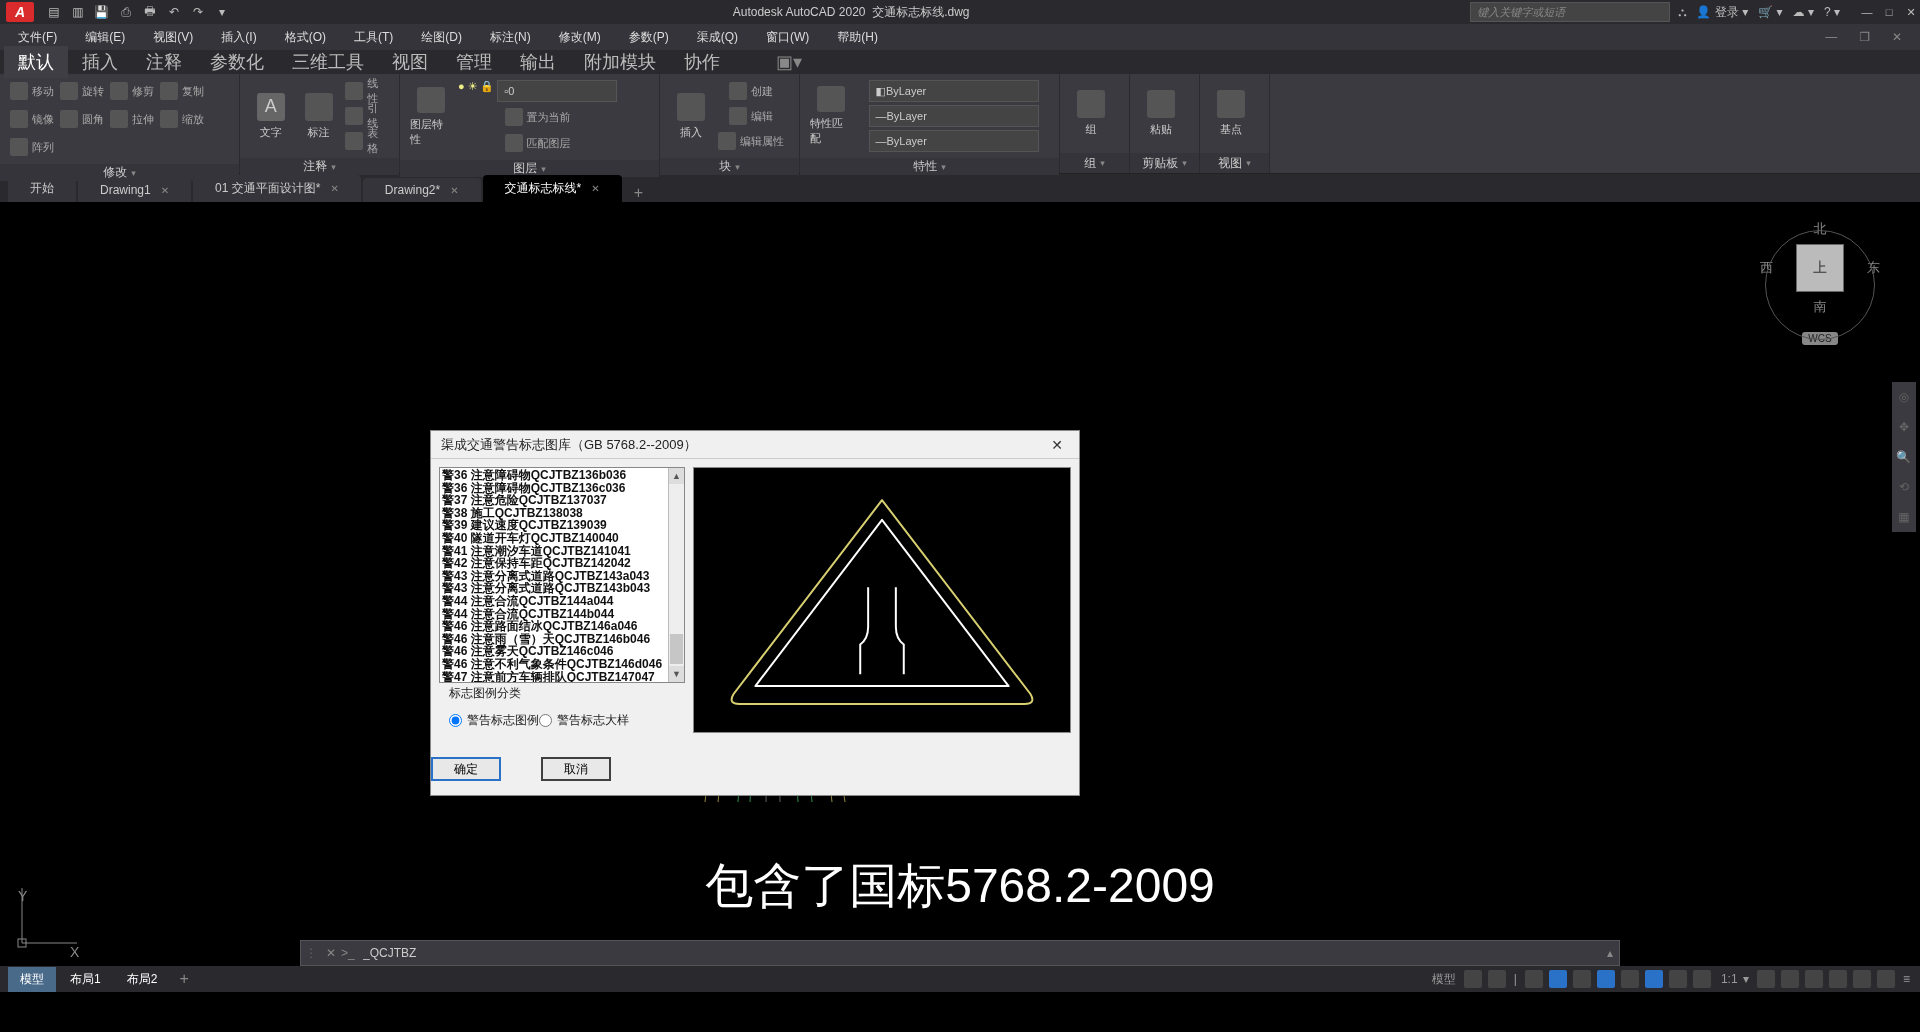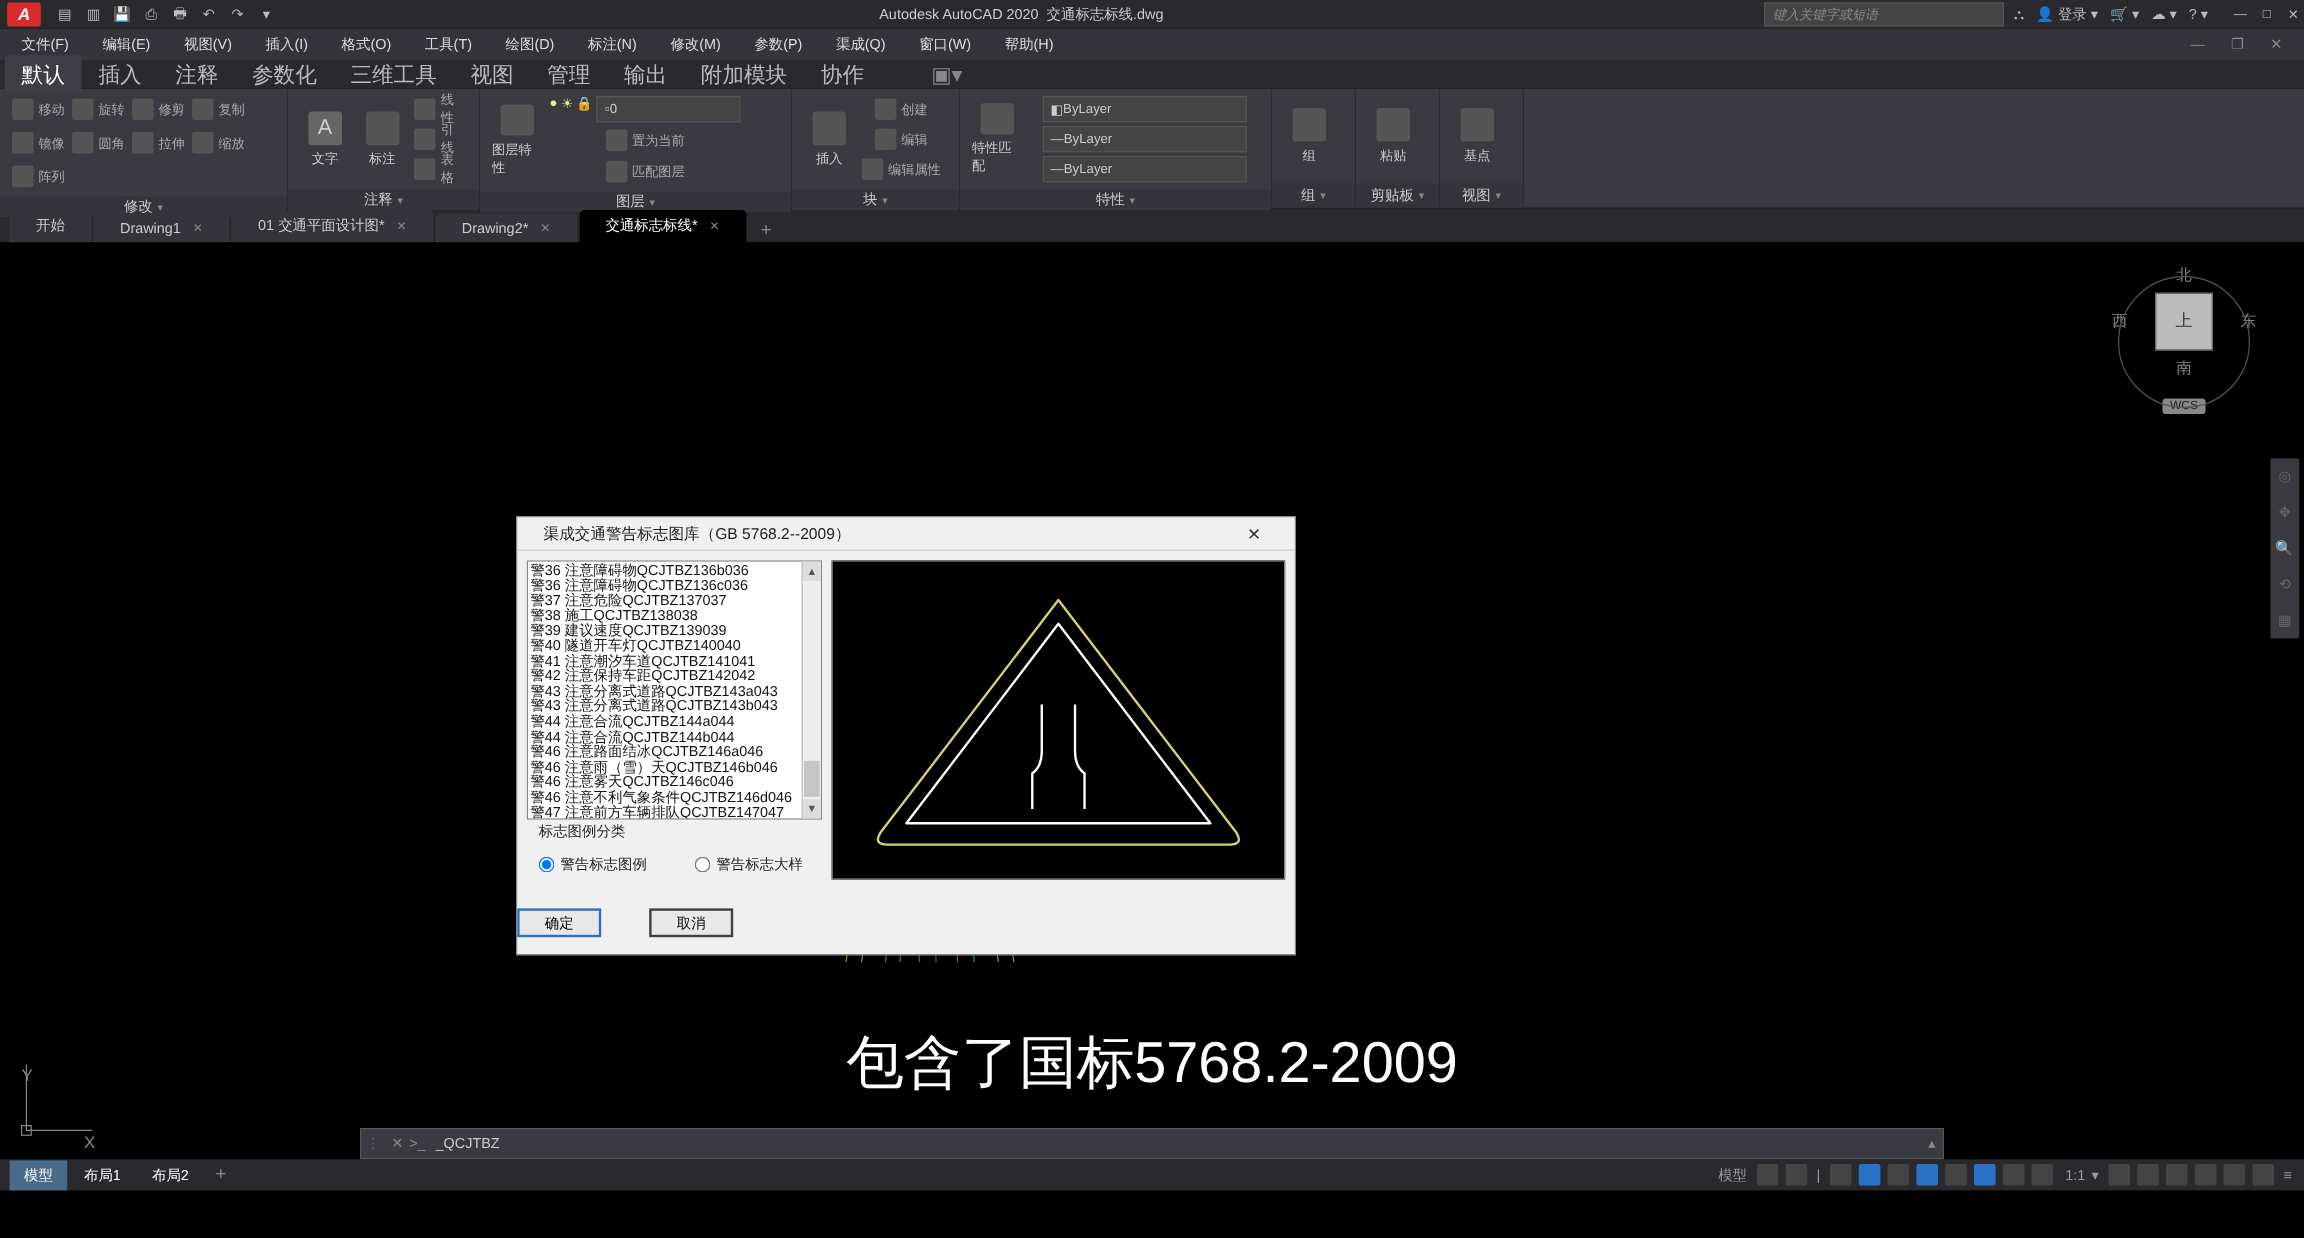--- a/index.html
+++ b/index.html
@@ -44,33 +44,33 @@
 .navbar-right{position:absolute;right:4px;top:180px;width:24px;background:#3a3a40;display:flex;flex-direction:column}
 .navbar-right span{height:30px;color:#666;font-size:12px;display:flex;align-items:center;justify-content:center}
 .ucs-icon{position:absolute;bottom:10px;left:12px;color:#888;font-family:monospace;font-size:14px}
 .ucs-icon .yax{position:absolute;bottom:52px;left:6px}
 .ucs-icon .xax{position:absolute;bottom:-4px;left:58px}
 .ucs-icon svg{overflow:visible}
 .dwg-lines{position:absolute;left:700px;top:380px}
 .caption-overlay{position:absolute;left:50%;bottom:48px;transform:translateX(-50%);color:#fff;font-size:48px;font-weight:500;text-shadow:0 0 8px #000,0 0 4px #000}
 
 .dlg{position:absolute;left:430px;top:228px;width:650px;background:#f0f0f0;border:1px solid #888;box-shadow:0 4px 20px rgba(0,0,0,.6)}
-.dlg .dlg-title{height:28px;display:flex;align-items:center;padding:0 22px;font-size:13px;color:#222;border-bottom:1px solid #ccc}
+.dlg .dlg-title{height:28px;display:flex;align-items:center;padding:0 10px;font-size:13px;color:#222;border-bottom:1px solid #ccc}
 .dlg .dlg-title .dlg-close{margin-left:auto;font-size:14px;color:#333;padding:0 6px}
 .dlg .dlg-body{padding:8px;display:flex;gap:8px}
 .dlg .listbox{width:246px;height:216px;border:1px solid #888;background:#fff;position:relative;font-size:12px;font-family:SimSun,monospace;overflow:hidden}
-.dlg .listbox .items{padding:1px 2px;line-height:12.6px;white-space:nowrap;overflow:hidden;font-weight:normal;color:#111}
+.dlg .listbox .items{padding:1px 2px;line-height:12.6px;white-space:nowrap;overflow:hidden;font-weight:bold;color:#111}
 .dlg .listbox .sb{position:absolute;right:0;top:0;bottom:0;width:16px;background:#eee;border-left:1px solid #bbb;display:flex;flex-direction:column}
 .dlg .listbox .sb .arr{height:16px;background:#ddd;color:#555;font-size:9px;display:flex;align-items:center;justify-content:center}
 .dlg .listbox .sb .track{flex:1;position:relative}
 .dlg .listbox .sb .thumb{position:absolute;left:1px;right:1px;top:150px;height:30px;background:#c6c6c6}
 .dlg .preview{flex:1;height:266px;background:#000;border:1px solid #888;position:relative}
 .dlg .preview svg{position:absolute;inset:0;width:100%;height:100%}
 .dlg .below{padding:2px 10px 10px;font-size:12px;color:#222}
-.dlg .radios{display:flex;gap:40px;margin-top:10px;align-items:center}
+.dlg .radios{display:flex;margin-top:10px;align-items:center}
 .dlg .radios label{display:flex;align-items:center;gap:5px}
 .dlg .radios input{margin:0}
 .dlg .btns{display:flex;gap:40px;padding:10px 0 14px}
 .dlg .btns button{width:70px;height:24px;font-size:12px;background:#e8e8e8;border:2px solid #404040}
 .dlg .btns button.primary{border:2px solid #2a72c8}
 
 .cmdline{position:absolute;left:300px;bottom:0;right:300px;height:26px;background:#3a3a40;border:1px solid #555;display:flex;align-items:center;color:#ccc;font-size:12px}
 .cmdline .cmd-x{width:20px;text-align:center;color:#888}
 .cmdline .cmd-ic{width:22px;color:#888}
 .cmdline input{flex:1;background:transparent;border:none;color:#ccc;font-size:12px;outline:none}

